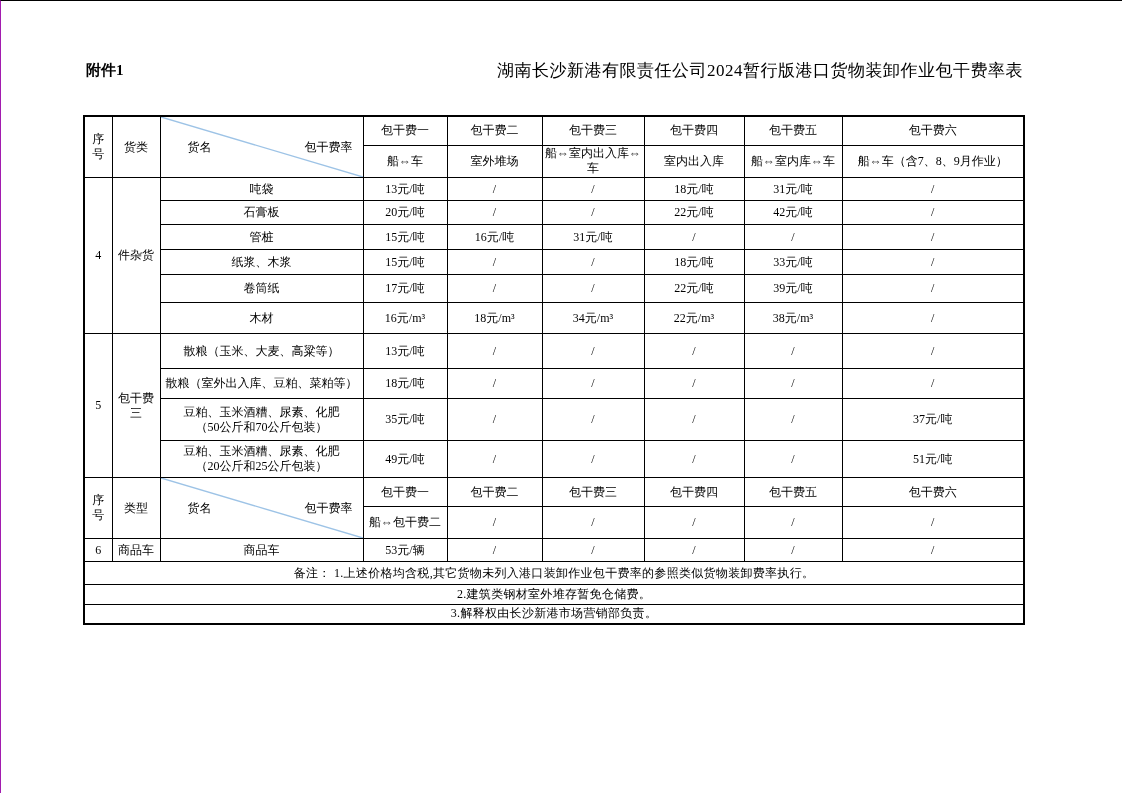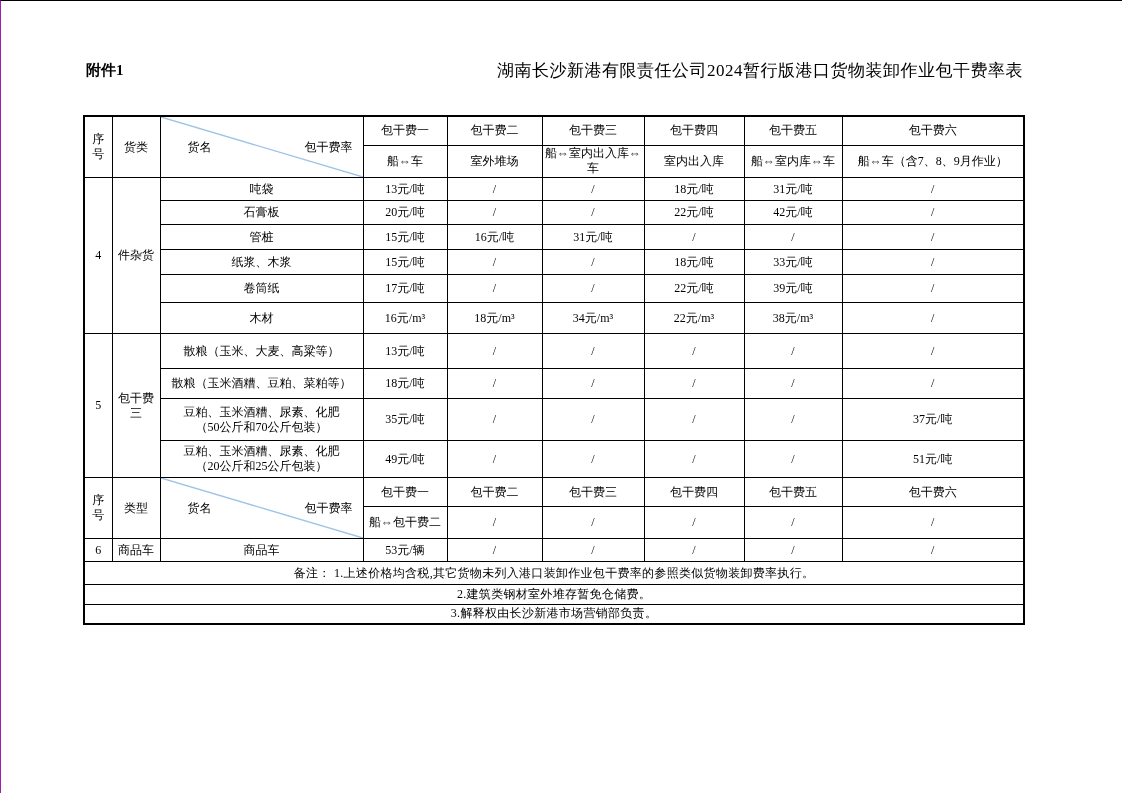--- a/index.html
+++ b/index.html
@@ -161,21 +161,21 @@
       <td rowspan="4" style="padding:0">包干费三</td>
       <td>散粮（玉米、大麦、高粱等）</td>
       <td>13元/吨</td>
       <td>/</td>
       <td>/</td>
       <td>/</td>
       <td>/</td>
       <td>/</td>
     </tr>
     <tr style="height:30px">
-      <td>散粮（玉米酒糟、豆粕、菜粕等）</td>
+      <td>散粮（室外出入库、豆粕、菜粕等）</td>
       <td>18元/吨</td>
       <td>/</td>
       <td>/</td>
       <td>/</td>
       <td>/</td>
       <td>/</td>
     </tr>
     <tr style="height:42px">
       <td>豆粕、玉米酒糟、尿素、化肥
 （50公斤和70公斤包装）</td>

